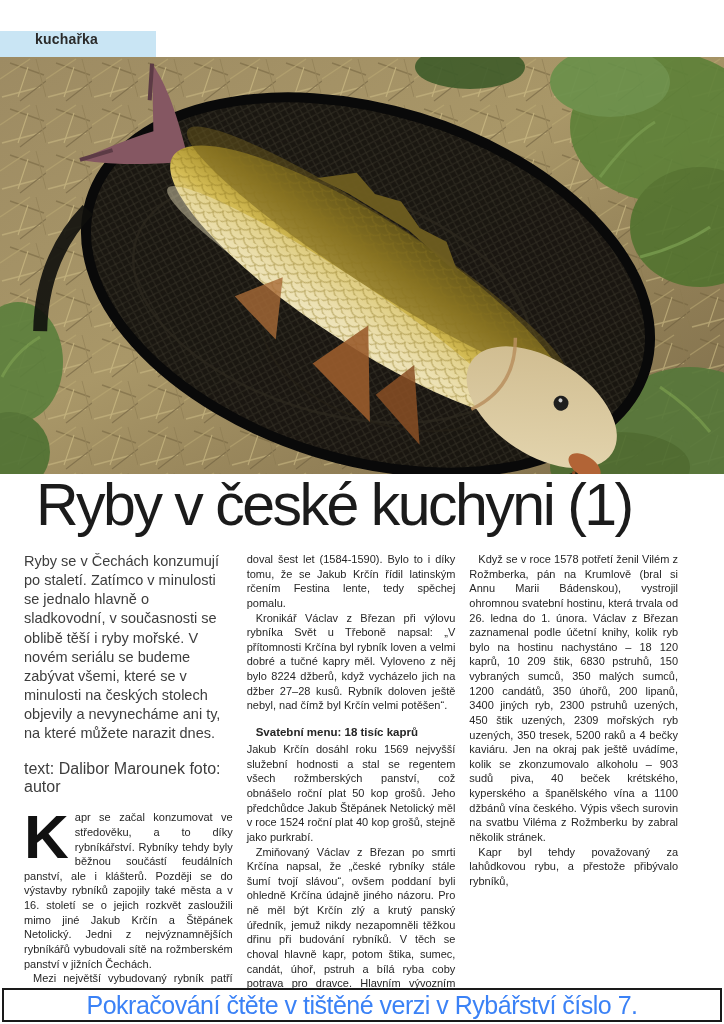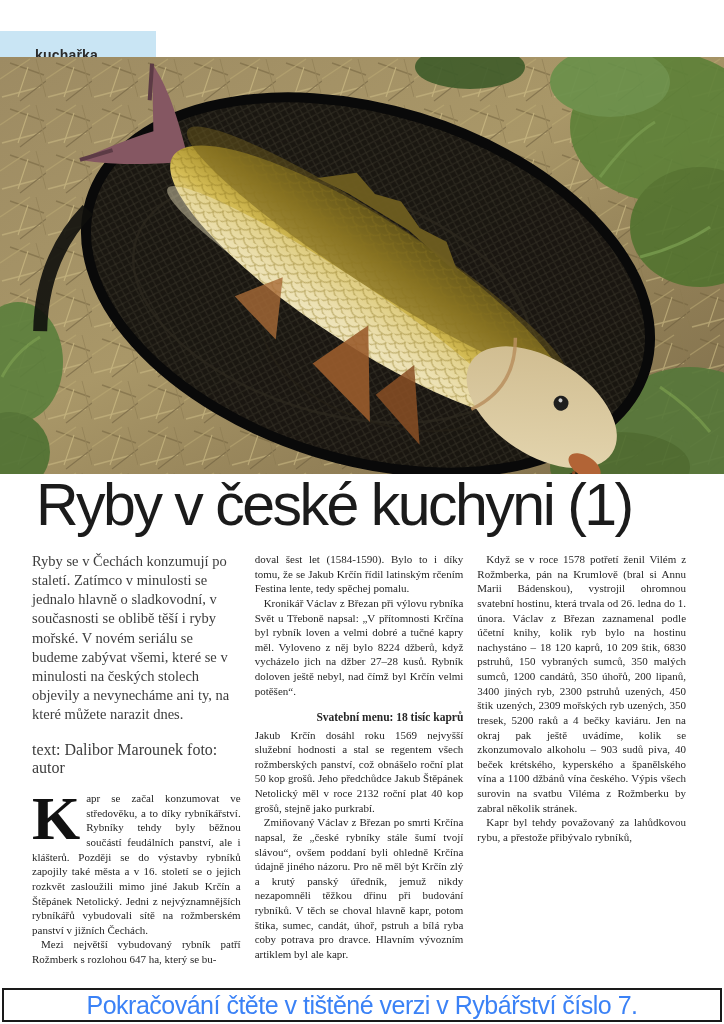--- a/index.html
+++ b/index.html
@@ -4,54 +4,54 @@
 <style>
   html,body{margin:0;padding:0;}
   body{
     width:724px;height:1024px;position:relative;background:#ffffff;
     font-family:"Liberation Sans","DejaVu Sans",sans-serif;
     overflow:hidden;color:#262626;
   }
   
   .section-strip{
     position:absolute;top:31px;left:0;width:156px;height:32px;
-    background:#c9e5f4;display:flex;align-items:flex-end;
+    background:#c9e5f4;display:flex;align-items:flex-start;
   }
   .section-strip .label{
     padding-left:35px;font-size:14px;font-weight:bold;color:#2a2a2a;letter-spacing:.2px;
   }
   
   .photo-area{position:absolute;top:57px;left:0;width:724px;height:417px;overflow:hidden;}
   .photo-area svg{display:block;}
   
   .page-title{
     position:absolute;top:468px;left:0;width:724px;height:78px;
     font-size:59px;line-height:74px;letter-spacing:-2.5px;color:#1b1b1b;
     padding-left:36px;box-sizing:border-box;white-space:nowrap;
   }
   
   .columns{
-    position:absolute;top:552px;left:32px;width:654px;height:430px;
-    display:flex;gap:14px;font-family:Liberation Serif, serif;
+    position:absolute;top:552px;left:24px;width:654px;height:430px;
+    display:flex;gap:14px;
   }
   .col{flex:1;min-width:0;}
   .intro{
     font-size:14.5px;line-height:1.32;color:#3d3d3d;text-align:left;
   }
   .byline{margin-top:17px;font-size:16px;color:#3d3d3d;}
   .body-text{font-size:11px;line-height:1.33;text-align:justify;color:#262626;}
   .body-text p{margin:0;}
   .body-text p.indent{text-indent:9px;}
   .col1 .body-text{margin-top:14px;}
   .dropcap{
     float:left;font-size:62px;line-height:50px;font-weight:bold;color:#111;
     margin:2px 6px 0 0;
   }
   .subhead{
-    font-weight:bold;font-size:11.5px;margin:12px 0 2px 0;text-indent:9px;text-align:right;
+    font-weight:bold;font-size:11.5px;margin:12px 0 2px 0;text-indent:9px;text-align:left;
   }
   
   .footer-banner{
     position:absolute;top:988px;left:2px;width:716px;height:30px;
     border:2px solid #1a1a1a;background:#ffffff;box-sizing:content-box;
     display:flex;align-items:center;justify-content:center;
   }
   .footer-banner .txt{font-size:25px;color:#3b82f6;letter-spacing:-.5px;white-space:nowrap;}
 </style>
 </head>
@@ -155,21 +155,21 @@
     <div class="body-text">
       <p><span class="dropcap">K</span><span>apr se začal konzumovat ve středověku, a to díky rybníkářství. Rybníky tehdy byly běžnou součástí feudálních panství, ale i klášterů. Později se do výstavby rybníků zapojily také města a v 16. století se o jejich rozkvět zasloužili mimo jiné Jakub Krčín a Štěpánek Netolický. Jedni z nejvýznamnějších rybníkářů vybudovali sítě na rožmberském panství v jižních Čechách.</span></p>
       <p class="indent">Mezi největší vybudovaný rybník patří Rožmberk s rozlohou 647 ha, který se bu-</p>
     </div>
   </div>
   <div class="col col2">
     <div class="body-text">
       <p>doval šest let (1584-1590). Bylo to i díky tomu, že se Jakub Krčín řídil latinským rčením Festina lente, tedy spěchej pomalu.</p>
       <p class="indent">Kronikář Václav z Březan při výlovu rybníka Svět u Třeboně napsal: „V přítomnosti Krčína byl rybník loven a velmi dobré a tučné kapry měl. Vyloveno z něj bylo 8224 džberů, když vycházelo jich na džber 27–28 kusů. Rybník doloven ještě nebyl, nad čímž byl Krčín velmi potěšen“.</p>
       <div class="subhead">Svatební menu: 18 tisíc kaprů</div>
-      <p>Jakub Krčín dosáhl roku 1569 nejvyšší služební hodnosti a stal se regentem všech rožmberských panství, což obnášelo roční plat 50 kop grošů. Jeho předchůdce Jakub Štěpánek Netolický měl v roce 2132 roční plat 40 kop grošů, stejně jako purkrabí.</p>
+      <p>Jakub Krčín dosáhl roku 1569 nejvyšší služební hodnosti a stal se regentem všech rožmberských panství, což obnášelo roční plat 50 kop grošů. Jeho předchůdce Jakub Štěpánek Netolický měl v roce 1524 roční plat 40 kop grošů, stejně jako purkrabí.</p>
       <p class="indent">Zmiňovaný Václav z Březan po smrti Krčína napsal, že „české rybníky stále šumí tvojí slávou“, ovšem poddaní byli ohledně Krčína údajně jiného názoru. Pro ně měl být Krčín zlý a krutý panský úředník, jemuž nikdy nezapomněli těžkou dřinu při budování rybníků. V těch se choval hlavně kapr, potom štika, sumec, candát, úhoř, pstruh a bílá ryba coby potrava pro dravce. Hlavním vývozním artiklem byl ale kapr.</p>
     </div>
   </div>
   <div class="col col3">
     <div class="body-text">
       <p class="indent">Když se v roce 1578 potřetí ženil Vilém z Rožmberka, pán na Krumlově (bral si Annu Marii Bádenskou), vystrojil ohromnou svatební hostinu, která trvala od 26. ledna do 1. února. Václav z Březan zaznamenal podle účetní knihy, kolik ryb bylo na hostinu nachystáno – 18 120 kaprů, 10 209 štik, 6830 pstruhů, 150 vybraných sumců, 350 malých sumců, 1200 candátů, 350 úhořů, 200 lipanů, 3400 jiných ryb, 2300 pstruhů uzených, 450 štik uzených, 2309 mořských ryb uzených, 350 tresek, 5200 raků a 4 bečky kaviáru. Jen na okraj pak ještě uvádíme, kolik se zkonzumovalo alkoholu – 903 sudů piva, 40 beček krétského, kyperského a španělského vína a 1100 džbánů vína českého. Výpis všech surovin na svatbu Viléma z Rožmberku by zabral několik stránek.</p>
       <p class="indent">Kapr byl tehdy považovaný za lahůdkovou rybu, a přestože přibývalo rybníků,</p>
     </div>
   </div>
 </div>

